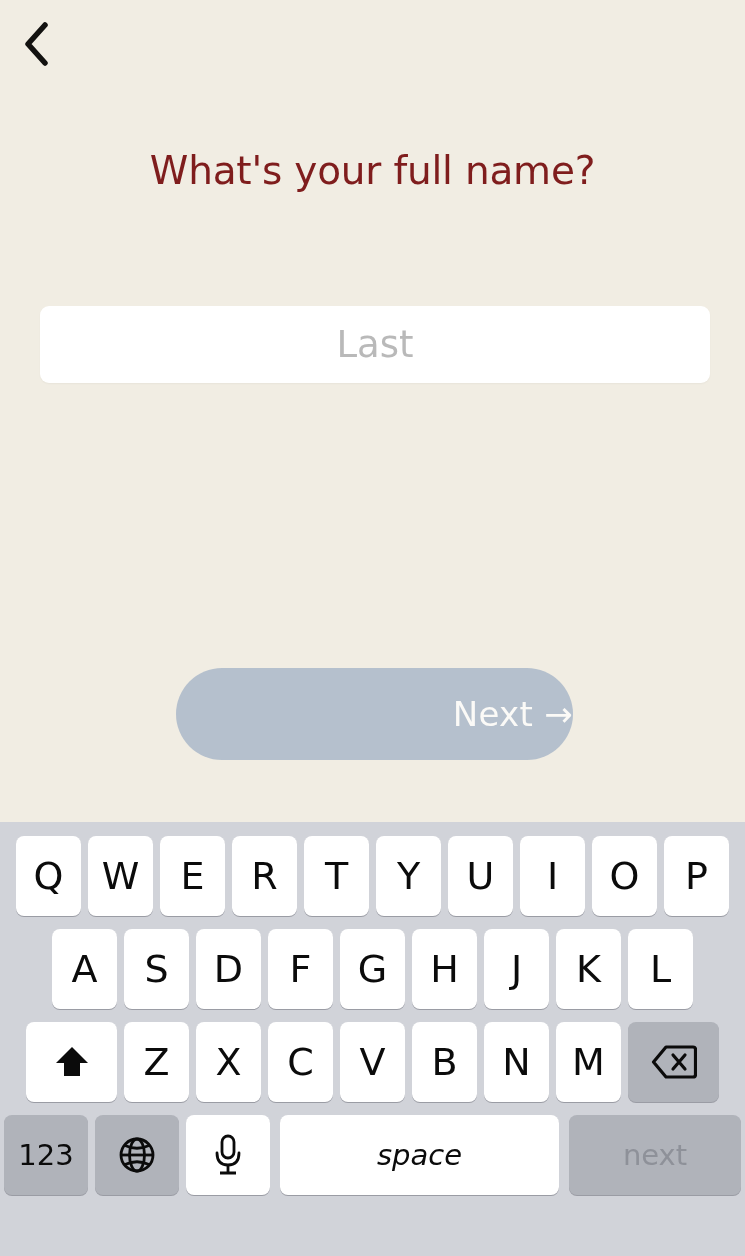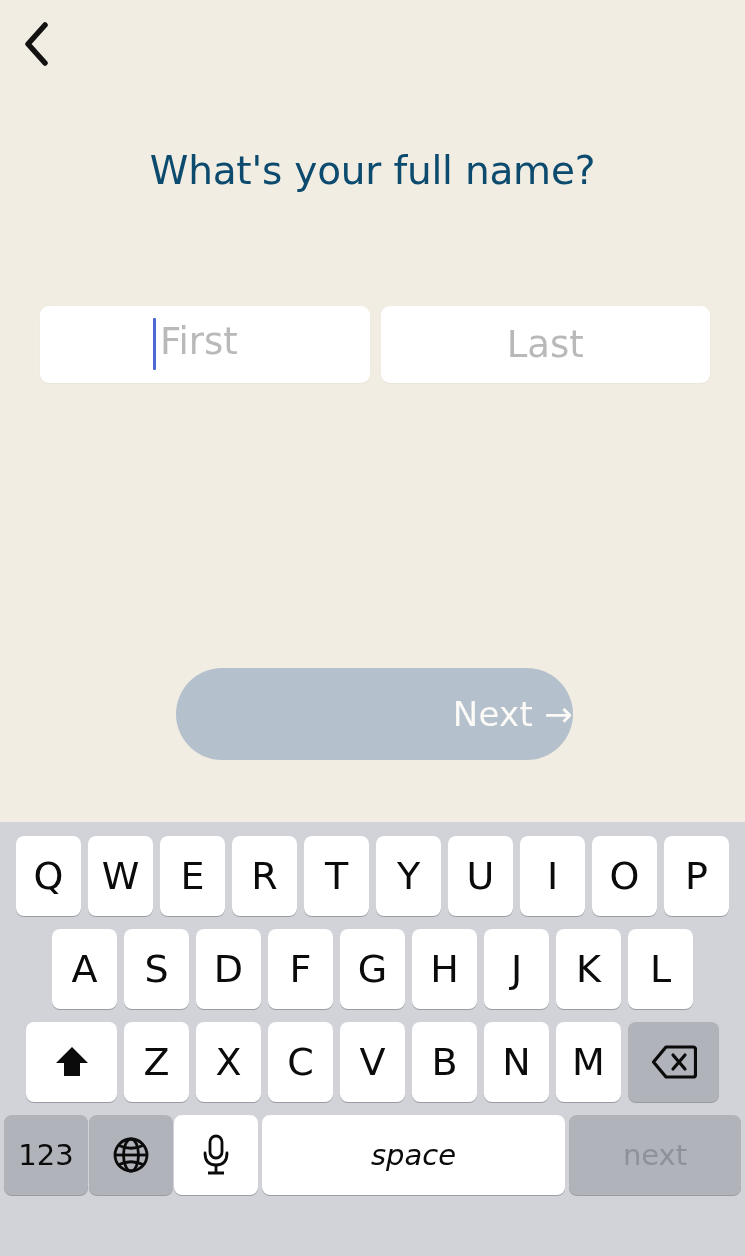--- a/index.html
+++ b/index.html
@@ -26,21 +26,21 @@
   #back-button svg { display:block; }
 
   
   #page-title {
     position:absolute;
     left:0; top:148px;
     width:745px;
     text-align:center;
     font-size:39px;
     font-weight:400;
-    color:#0c4a6e;
+    color:#7f1d1d;
     letter-spacing:-0.2px;
     font-family:"DejaVu Sans", sans-serif;
   }
 
   
   #name-fields {
     position:absolute;
     left:40px; top:306px;
     width:670px; height:77px;
     display:flex;
@@ -114,21 +114,21 @@
     padding-top:14px;
   }
   .kb-row {
     display:flex;
     justify-content:center;
     align-items:flex-start;
   }
   #kb-row-1 { gap:7px; margin-bottom:13px; padding:0 4px; }
   #kb-row-2 { gap:7px; margin-bottom:13px; }
   #kb-row-3 { gap:7px; margin-bottom:13px; padding:0 4px; }
-  #kb-row-4 { gap:1px; padding:0 4px; }
+  #kb-row-4 { gap:7px; padding:0 4px; }
 
   .key {
     background:#ffffff;
     border-radius:8px;
     height:80px;
     display:flex;
     align-items:center;
     justify-content:center;
     font-size:38px;
     color:#0b0b0b;
@@ -171,24 +171,20 @@
     <span>
       <svg width="26" height="44" viewBox="0 0 26 44" fill="none">
         <path d="M22 3 L5 22 L22 41" stroke="#131210" stroke-width="5.5" stroke-linecap="round" stroke-linejoin="round"></path>
       </svg>
     </span>
   </div>
 
   <div id="page-title">What's your full name?</div>
 
   <div id="name-fields">
-    <div class="name-field" id="first-name-field">
-      <div class="caret"></div>
-      <span class="ph">First</span>
-    </div>
     <div class="name-field" id="last-name-field">
       <span class="ph">Last</span>
     </div>
   </div>
 
 
   <div id="next-button">
     <span id="next-button-label">Next →</span>
   </div>
 

